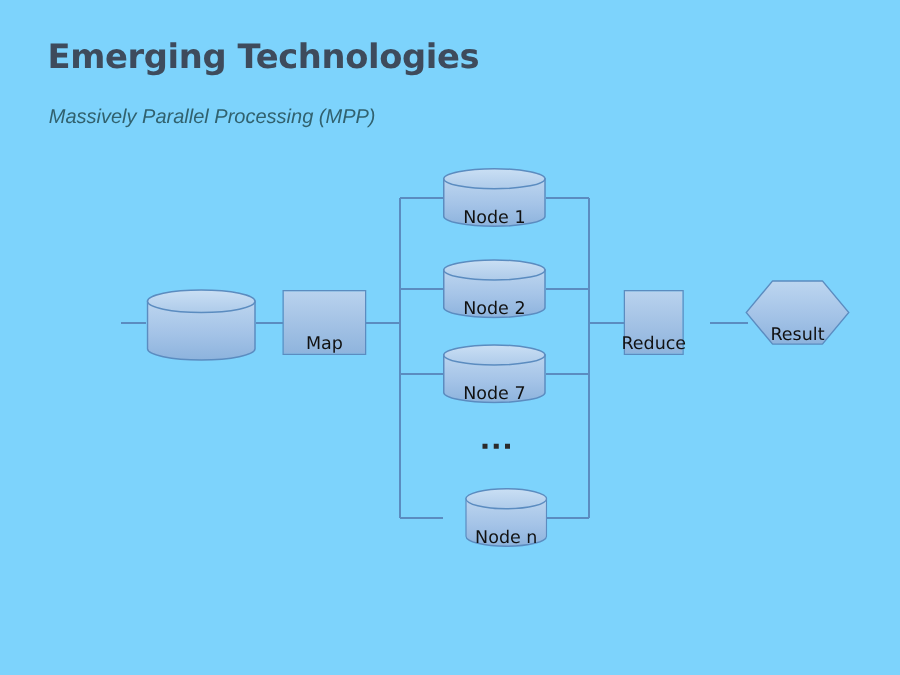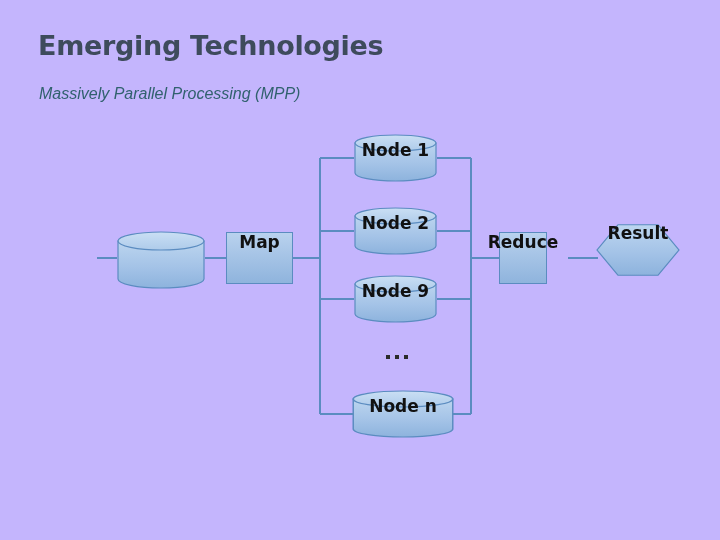--- a/index.html
+++ b/index.html
@@ -13,21 +13,21 @@
     position: relative;
     overflow: hidden;
     font-family: "Liberation Sans", sans-serif;
   }
 
   #slide {
     position: absolute;
     inset: 0;
     width: 720px;
     height: 540px;
-    background: #c4b5fd;
+    background: #7dd3fc;
   }
 
   
   #title {
     position: absolute;
     left: 38px;
     top: 30px;
     font-size: 27px;
     font-weight: bold;
     letter-spacing: -0.3px;
@@ -60,25 +60,25 @@
     top: 0;
     width: 720px;
     height: 540px;
   }
 
   
   .shape {
     position: absolute;
     box-sizing: border-box;
     display: flex;
-    align-items: flex-start;
+    align-items: flex-end;
     justify-content: center;
     color: #111111;
-    font-weight: bold;
-    font-size: 17px;
+    font-weight: normal;
+    font-size: 14px;
     font-family: "DejaVu Sans", sans-serif;
     text-align: center;
     line-height: 1.1;
   }
 
   
   .rect {
     background: linear-gradient(180deg, #b9d2ee 0%, #a6c4e6 45%, #8fb4dd 100%);
     border: 1px solid #5b8cc0;
   }
@@ -205,30 +205,30 @@
         <ellipse cx="41.5" cy="9" rx="40.5" ry="8" fill="url(#cylTop1)" stroke="#5b8cc0" stroke-width="1.2"></ellipse>
       </svg>
       <span class="cyl-label">Node 2</span>
     </div>
 
     <div class="shape cyl" style="left:354px; top:275px; width:83px; height:48px;">
       <svg viewBox="0 0 83 48" preserveAspectRatio="none">
         <path d="M1,9 L1,39 A40.5,8 0 0 0 82,39 L82,9 Z" fill="url(#cylBody1)" stroke="#5b8cc0" stroke-width="1.2"></path>
         <ellipse cx="41.5" cy="9" rx="40.5" ry="8" fill="url(#cylTop1)" stroke="#5b8cc0" stroke-width="1.2"></ellipse>
       </svg>
-      <span class="cyl-label">Node 9</span>
+      <span class="cyl-label">Node 7</span>
     </div>
 
     <div id="ellipsis" style="left:386px; top:355px;">
       <span></span>
       <span></span>
       <span></span>
     </div>
 
-    <div class="shape cyl" style="left:352px; top:390px; width:102px; height:48px;">
+    <div class="shape cyl" style="left:372px; top:390px; width:66px; height:48px;">
       <svg viewBox="0 0 83 48" preserveAspectRatio="none">
         <path d="M1,9 L1,39 A40.5,8 0 0 0 82,39 L82,9 Z" fill="url(#cylBody1)" stroke="#5b8cc0" stroke-width="1.2"></path>
         <ellipse cx="41.5" cy="9" rx="40.5" ry="8" fill="url(#cylTop1)" stroke="#5b8cc0" stroke-width="1.2"></ellipse>
       </svg>
       <span class="cyl-label">Node n</span>
     </div>
 
     <div class="shape rect" style="left:499px; top:232px; width:48px; height:52px;">
       <span>Reduce</span>
     </div>

